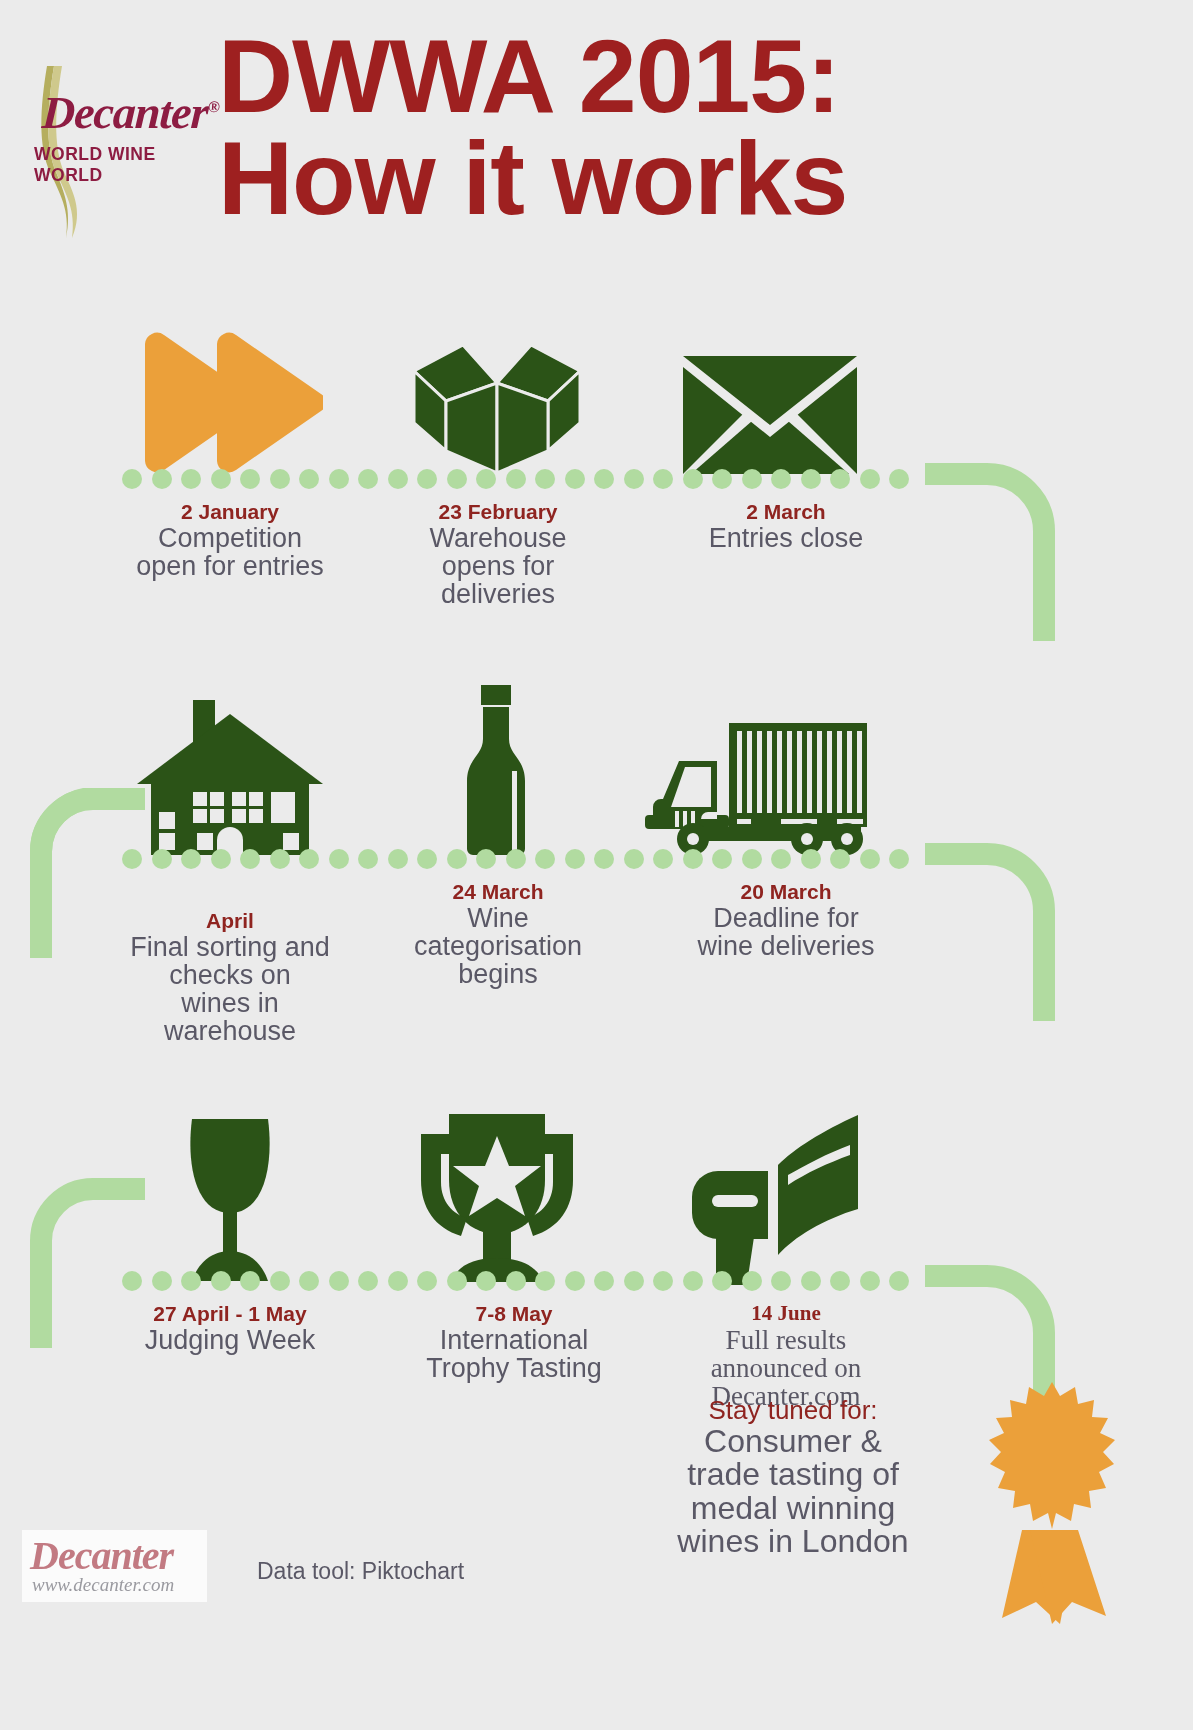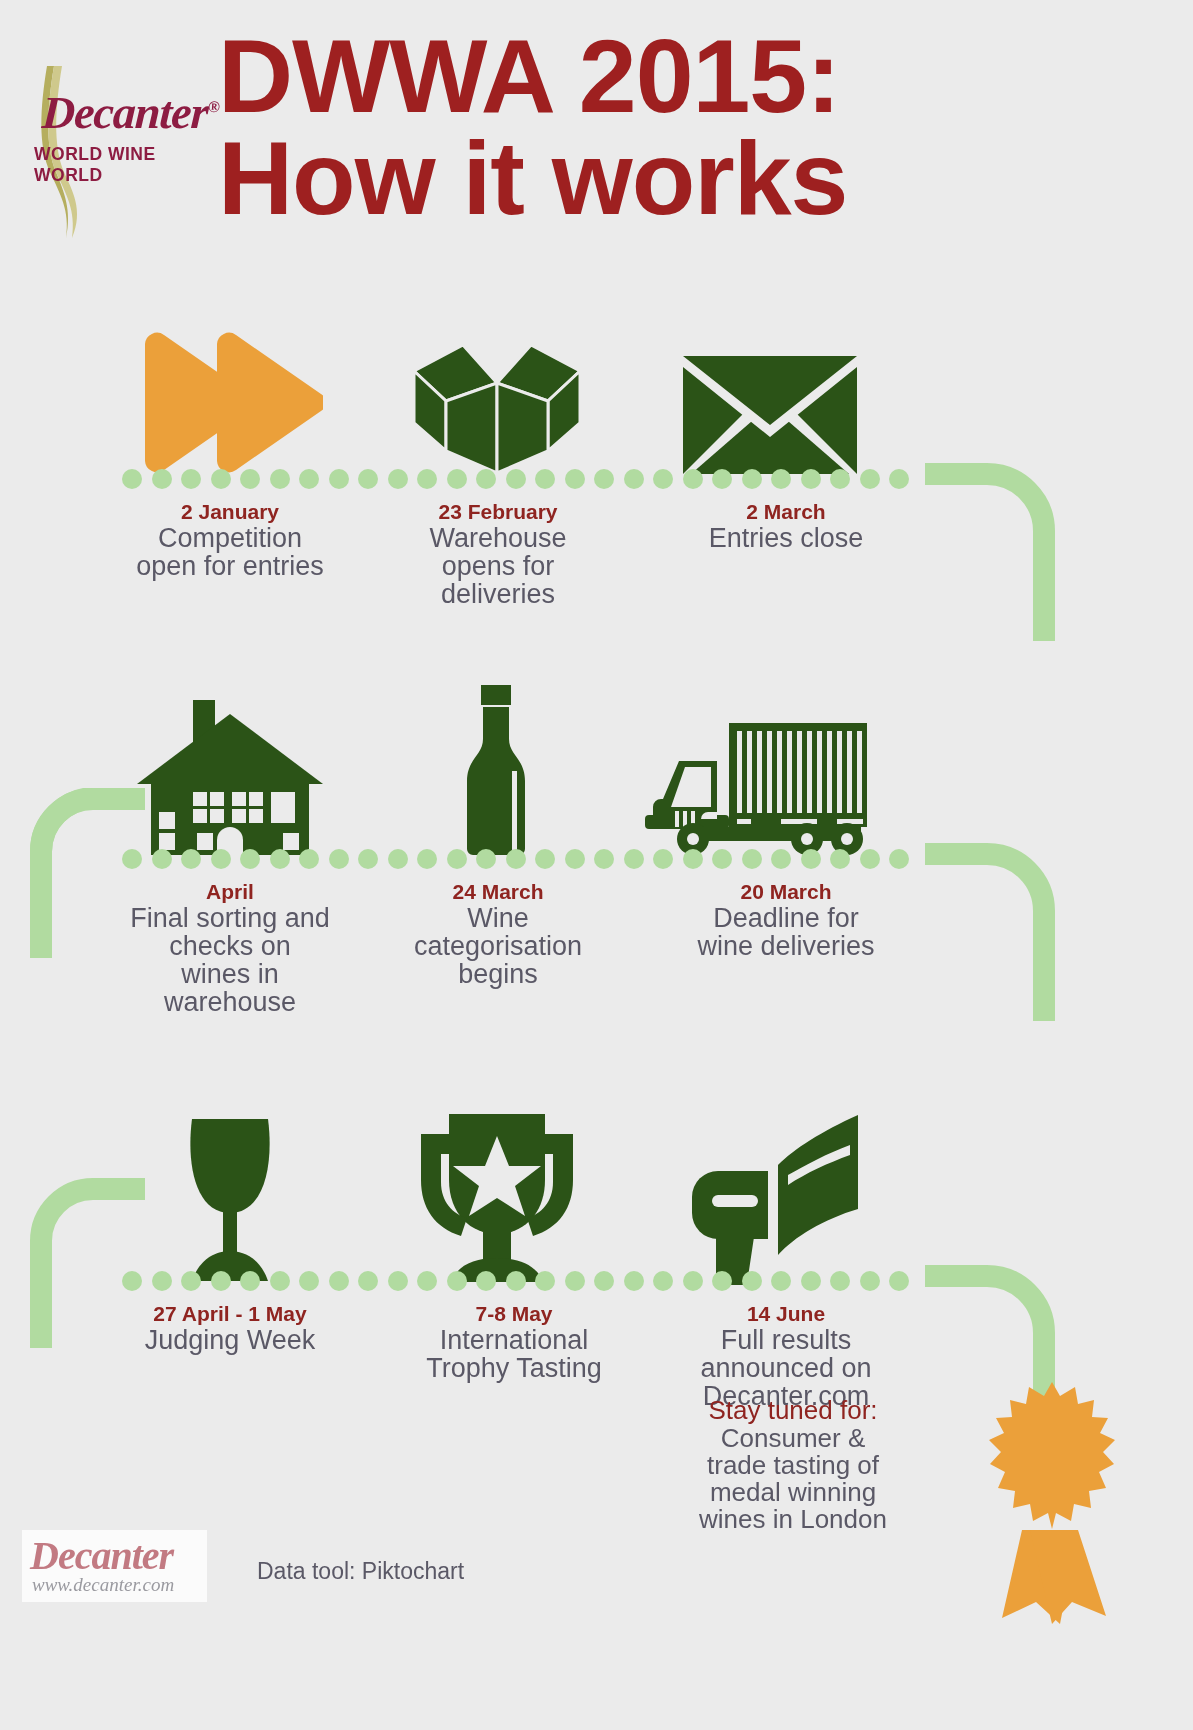--- a/index.html
+++ b/index.html
@@ -59,21 +59,21 @@
     font-weight:300;
   }
 
   .curve{position:absolute;}
 
   
   .stay{
     position:absolute;right:250px;top:1396px;width:300px;text-align:center;
   }
   .stay-title{color:#8f2420;font-weight:normal;font-size:26px;line-height:1.12;}
-  .stay-body{color:#5a5866;font-size:26px;line-height:1.04;font-weight:300;}
+  .stay-body{color:#5a5866;font-size:32px;line-height:1.04;font-weight:300;}
 
   .rosette{position:absolute;left:960px;top:1380px;}
 
   .foot-logo{
     position:absolute;left:22px;top:1530px;
     width:185px;height:72px;background:#fbfbfb;
   }
   .foot-decanter{
     position:absolute;left:8px;top:2px;
     font-family:"Liberation Serif", serif;
@@ -315,21 +315,21 @@
         <span class="dot"></span>
         <span class="dot"></span>
         <span class="dot"></span>
     </div>
 
     <svg class="curve" style="left:925px;top:163px;" width="130" height="180" viewBox="0 0 130 180">
       <path d="M0 11 L62 11 A57 57 0 0 1 119 68 L119 178" stroke="#b1dba0" stroke-width="22" fill="none"></path>
     </svg>
 
     <div class="labels" style="top:200px;">
-      <div class="label-cell" style="left:80px;">
+      <div class="label-cell" style="left:80px;margin-top:29px;">
         <div class="lbl-date">April</div>
         <div class="lbl-desc">Final sorting and<br>checks on<br>wines in<br>warehouse</div>
       </div>
       <div class="label-cell" style="left:348px;">
         <div class="lbl-date">24 March</div>
         <div class="lbl-desc">Wine<br>categorisation<br>begins</div>
       </div>
       <div class="label-cell" style="left:636px;">
         <div class="lbl-date">20 March</div>
         <div class="lbl-desc">Deadline for<br>wine deliveries</div>
@@ -417,21 +417,21 @@
 
     <div class="labels" style="top:232px;">
       <div class="label-cell" style="left:80px;">
         <div class="lbl-date">27 April - 1 May</div>
         <div class="lbl-desc">Judging Week</div>
       </div>
       <div class="label-cell" style="left:364px;">
         <div class="lbl-date">7-8 May</div>
         <div class="lbl-desc">International<br>Trophy Tasting</div>
       </div>
-      <div class="label-cell" style="left:636px;">
+      <div class="label-cell" style="left:636px;font-family:Liberation Serif, serif;">
         <div class="lbl-date">14 June</div>
         <div class="lbl-desc">Full results<br>announced on<br>Decanter.com</div>
       </div>
     </div>
   </div>
 
   <div class="stay">
     <div class="stay-title">Stay tuned for:</div>
     <div class="stay-body">Consumer &amp;<br>trade tasting of<br>medal winning<br>wines in London</div>
   </div>

